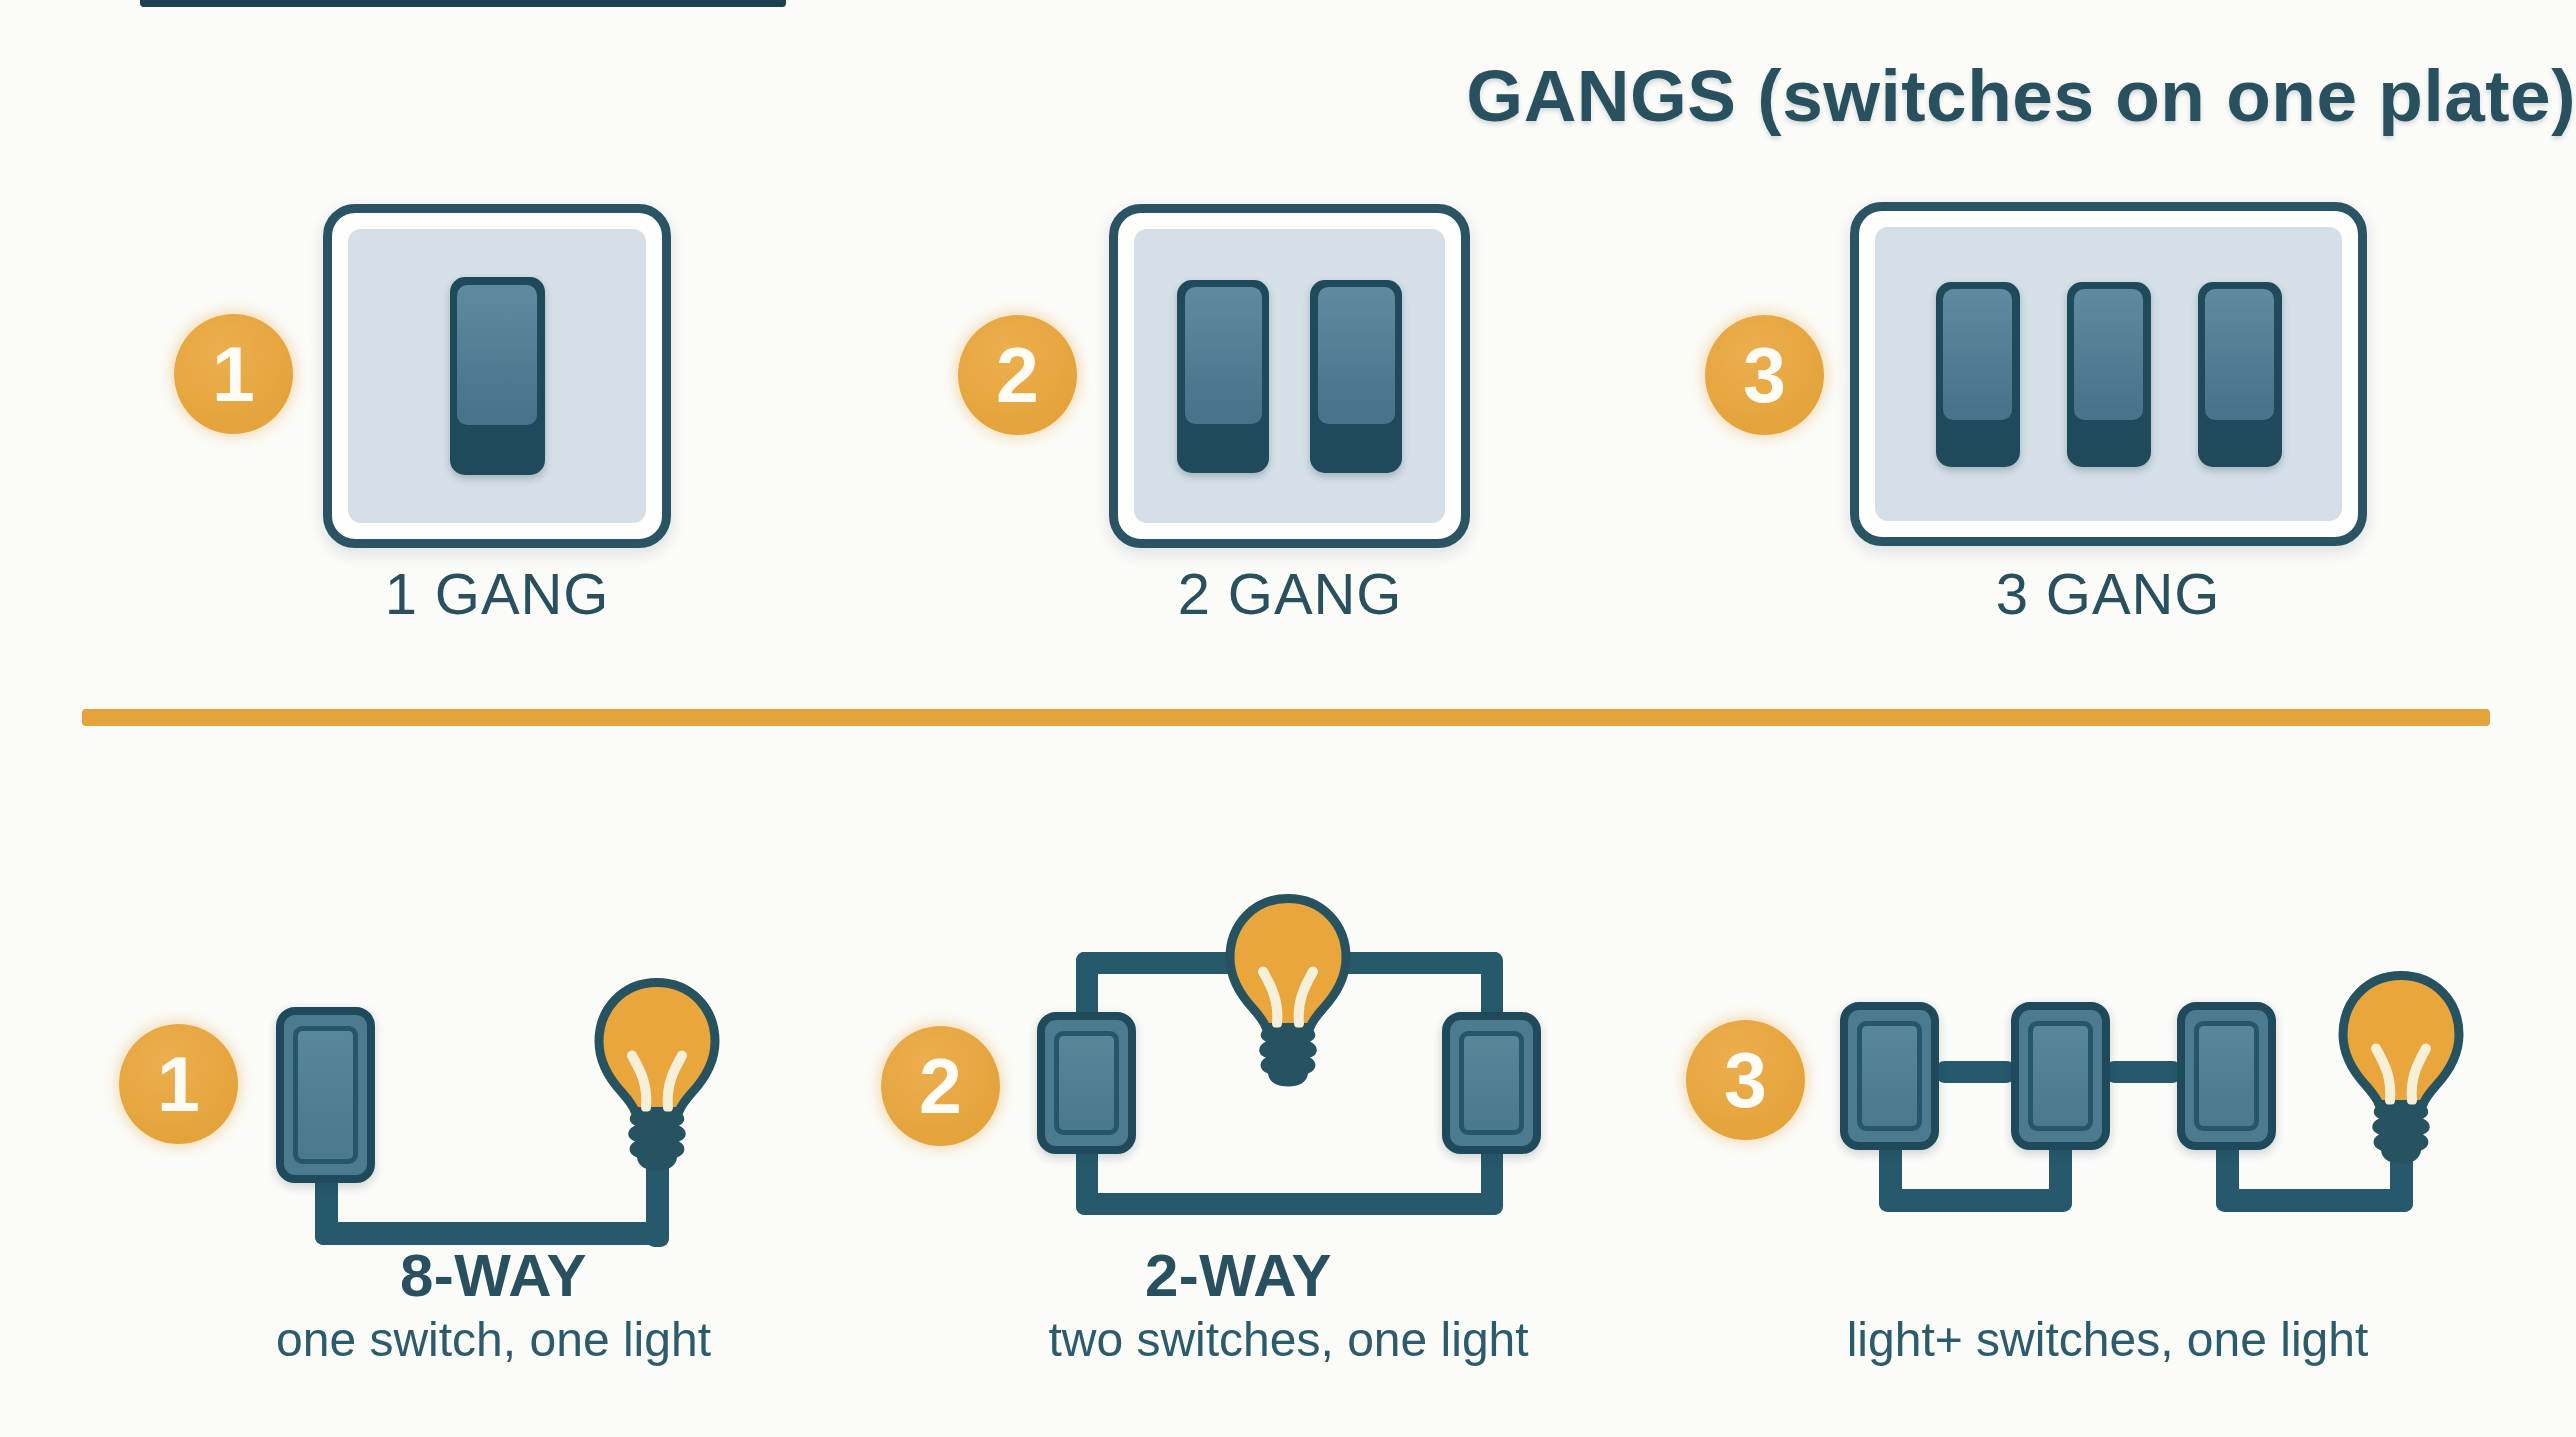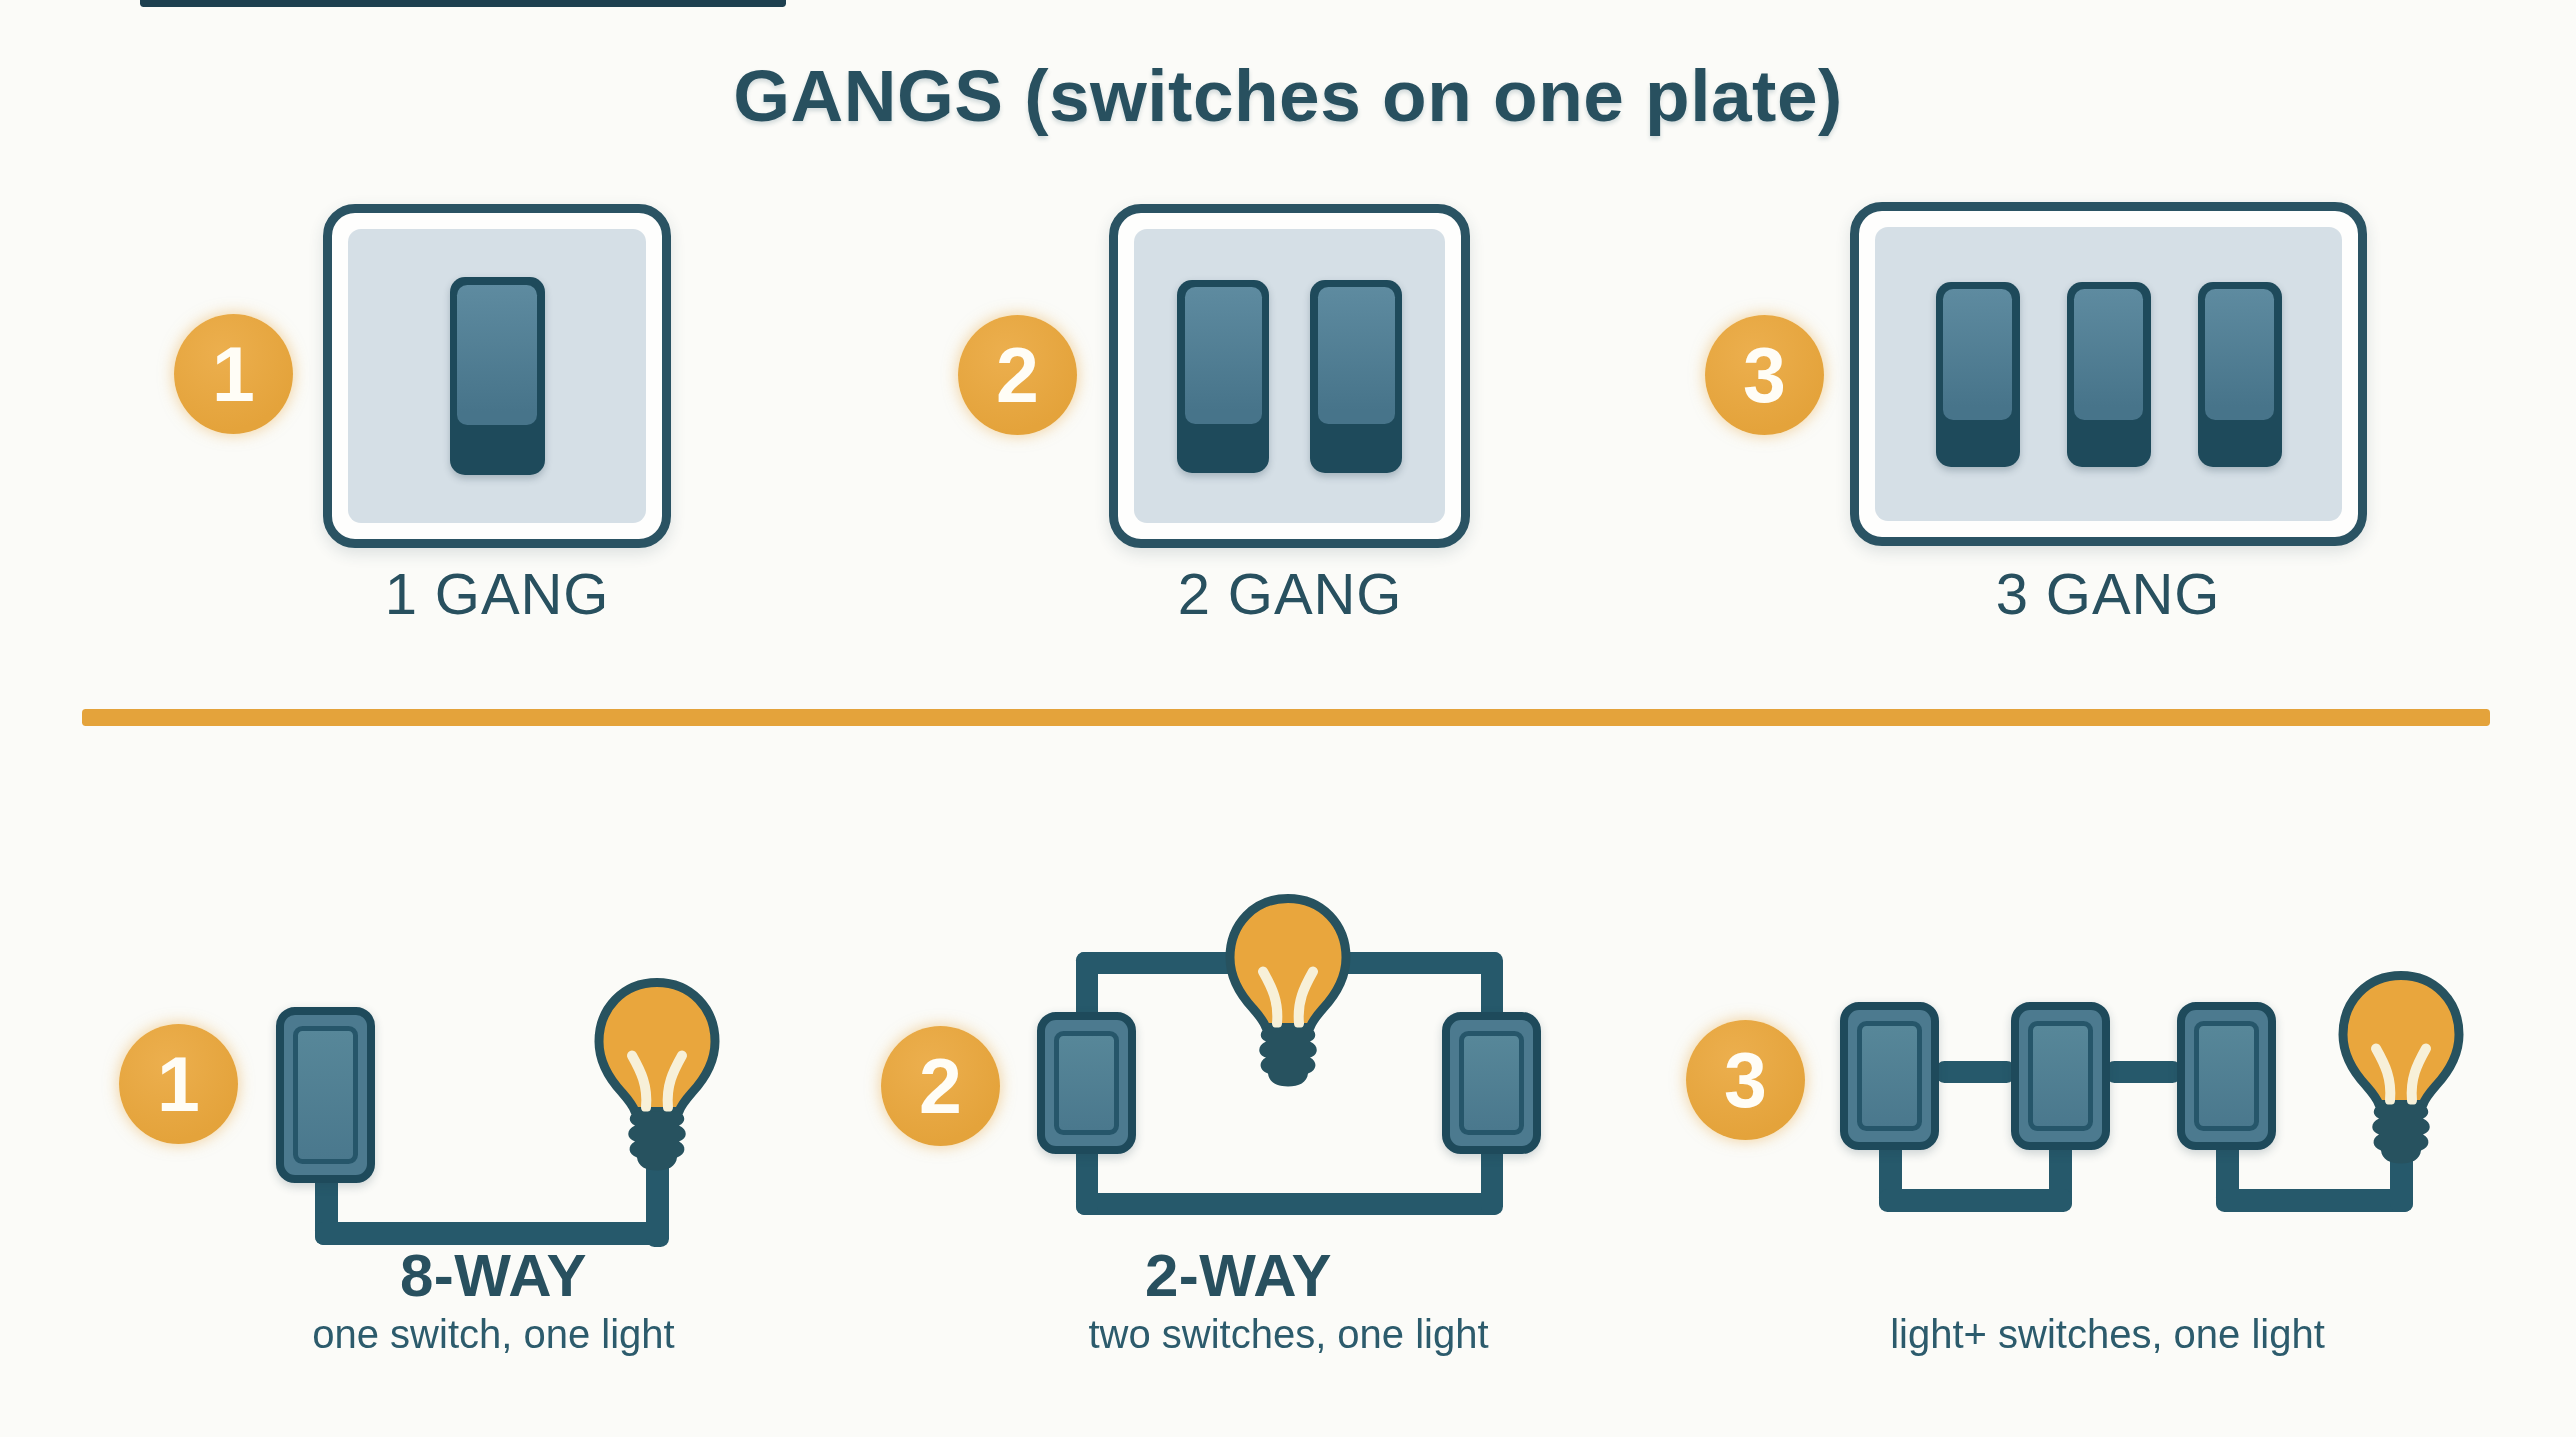--- a/index.html
+++ b/index.html
@@ -10,21 +10,21 @@
   html,body{margin:0;padding:0;}
   body{background:var(--bg);font-family:"Liberation Sans","DejaVu Sans",sans-serif;}
   #canvas{position:relative;width:2576px;height:1438px;background:var(--bg);overflow:hidden;}
 
   .top-artifact{position:absolute;left:140px;top:0;width:646px;height:6.6px;
     background:#1E4050;border-radius:0 0 3.7px 3.7px;}
 
   .sec-title{position:absolute;left:0;width:100%;text-align:center;font-weight:700;
     color:var(--teal-text);letter-spacing:0.5px;text-shadow:0 2.8px 4.7px rgba(30,70,88,.18);
     white-space:nowrap;}
-  .gangs-title{top:54px;font-size:73px;}
+  .gangs-title{top:54px;font-size:73px;text-align:right;}
   .ways-title{top:775px;font-size:67px;}
 
   .badge{position:absolute;width:119px;height:120px;border-radius:50%;
     background:radial-gradient(circle at 40% 32%, #ECAF4E, var(--orange) 72%);
     display:flex;align-items:center;justify-content:center;
     font-size:77px;font-weight:700;color:#FFFDF6;
     box-shadow:0 0 15px rgba(232,170,70,.55);}
 
   .plate{position:absolute;box-sizing:border-box;border:9.4px solid #2A5363;
     border-radius:32px;background:#FEFEFD;box-shadow:0 5.6px 15px rgba(40,70,85,.14);}
@@ -54,21 +54,21 @@
     border:5.6px solid #26566A;border-radius:9.4px;
     background:linear-gradient(180deg,#578799,#4A788D);}
 
   .bulb{position:absolute;width:140px;height:221px;}
   .bulb-glass{fill:var(--bulb-fill);stroke:var(--teal-stroke);stroke-width:9;stroke-linejoin:round;}
   .bulb-filament{fill:none;stroke:var(--filament);stroke-width:10;stroke-linecap:round;}
   .bulb-base{fill:var(--teal-stroke);}
 
   .way-label{position:absolute;width:749px;text-align:center;font-size:60px;
     font-weight:700;color:var(--teal-text);letter-spacing:0.5px;white-space:nowrap;}
-  .way-desc{position:absolute;width:749px;text-align:center;font-size:40px;
+  .way-desc{position:absolute;width:749px;text-align:center;font-size:48px;
     font-weight:400;color:var(--teal-subtext);white-space:nowrap;}
 
   .defs-hidden{position:absolute;width:0;height:0;overflow:hidden;}
 </style>
 </head>
 <body>
 
 <svg class="defs-hidden" xmlns="http://www.w3.org/2000/svg">
   <symbol id="bulb-shape" viewBox="0 0 140 220">
     <path class="bulb-glass" d="M70 7 C104 7 128 33 128 66 C128 88 117 104 105 117 C98 125 94 130 92 136 L48 136 C46 130 42 125 35 117 C23 104 12 88 12 66 C12 33 36 7 70 7 Z"></path>

